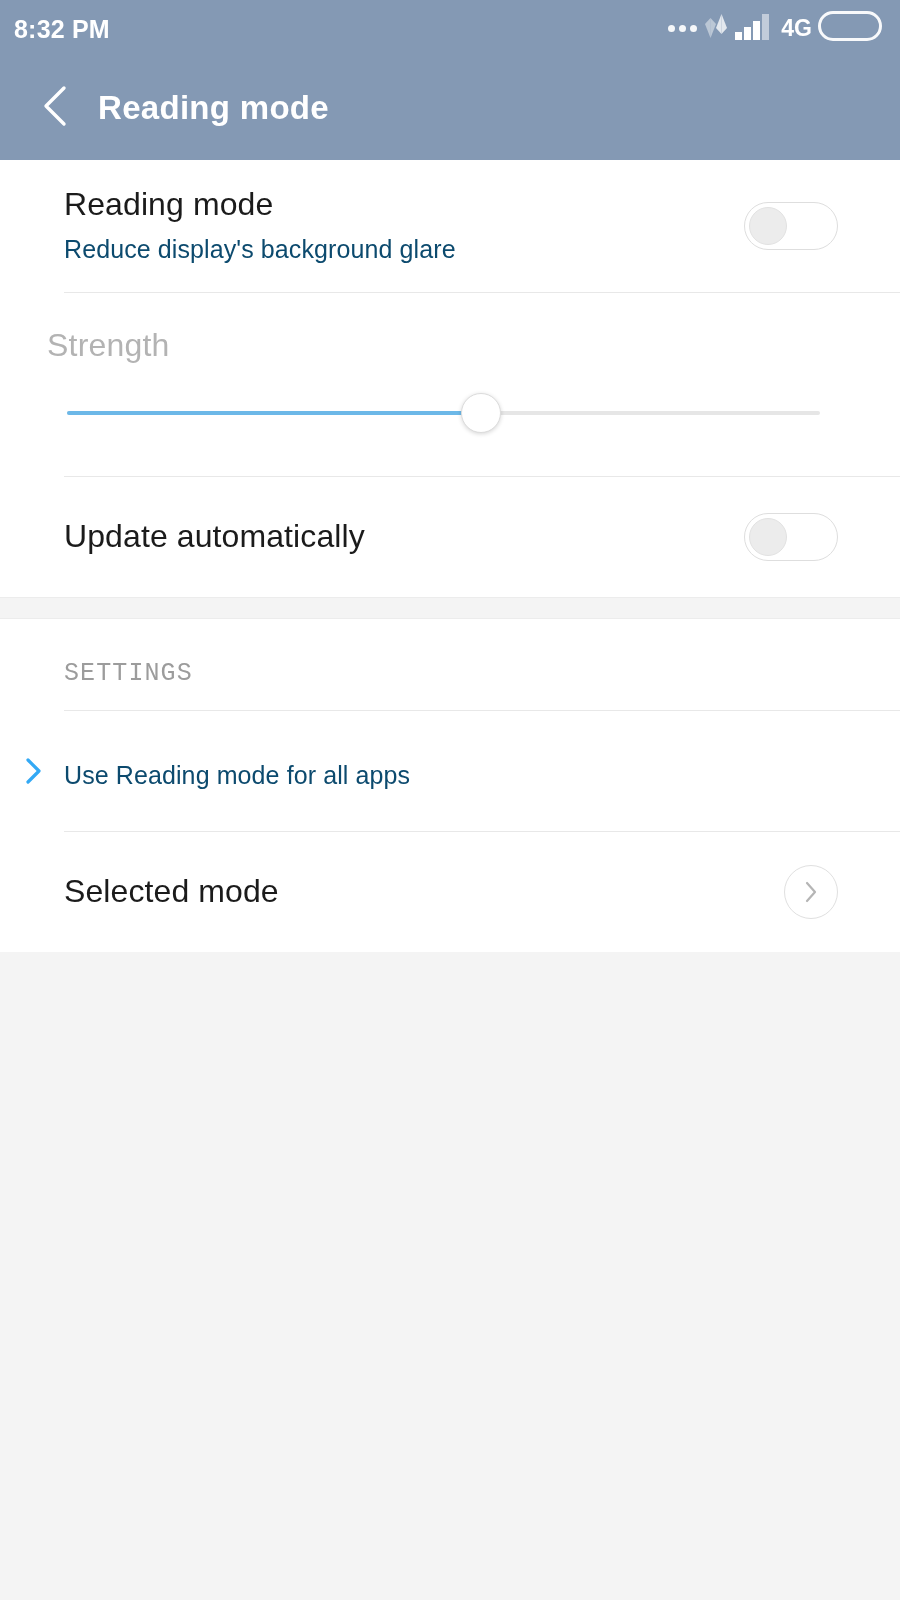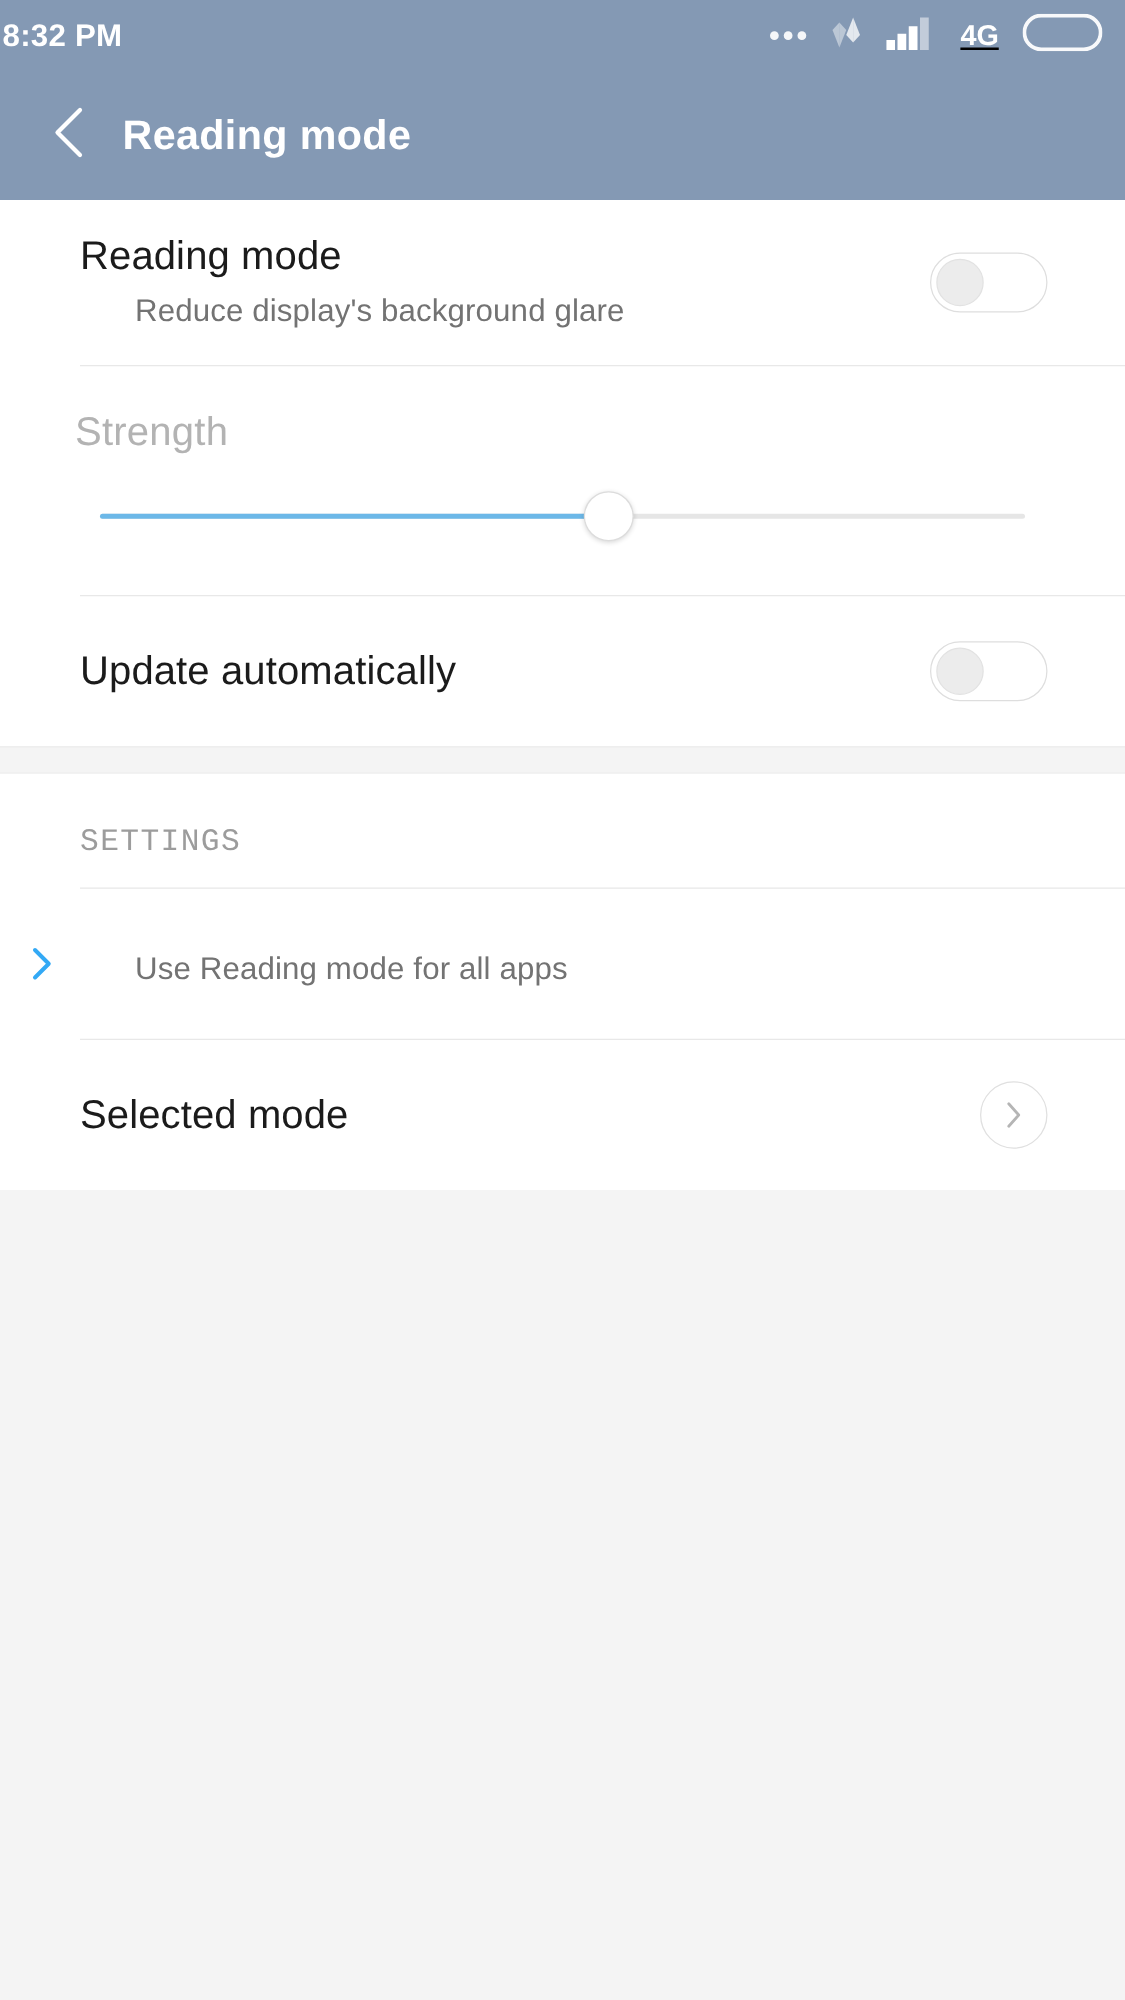--- a/index.html
+++ b/index.html
@@ -25,37 +25,36 @@
   }
 
   
   .status-bar {
     position: relative;
     height: 56px;
     background: #8499b4;
     display: flex;
     align-items: center;
     justify-content: space-between;
-    padding: 0 18px 0 2px;
+    padding: 0 18px 0 14px;
   }
 
   .status-time {
     color: #ffffff;
     font-size: 25px;
     font-weight: bold;
     letter-spacing: 0.2px;
     line-height: 1;
     padding-top: 2px;
   }
 
   .status-right {
     display: flex;
     align-items: center;
-    gap: 19px;
-    text-decoration: underline;
+    gap: 6px;
   }
 
   .dots-icon {
     display: flex;
     align-items: center;
     gap: 4px;
     opacity: 0.92;
   }
   .dots-icon i {
     display: block;
@@ -128,26 +127,25 @@
     font-size: 32px;
     color: #1b1b1b;
     line-height: 1.18;
     letter-spacing: 0.1px;
   }
 
   .row-title.accent { color: #33a9f5; }
 
   .row-sub {
     font-size: 25px;
-    color: #737373;
+    color: #0c4a6e;
     line-height: 1.32;
     margin-top: 9px;
     max-width: 620px;
     letter-spacing: 0.1px;
-    margin-left: 44px;
   }
 
   .divider {
     height: 1px;
     background: #e8e8e8;
     margin-left: 64px;
   }
 
   
   .toggle {
@@ -164,21 +162,21 @@
     top: 4px;
     left: 4px;
     width: 38px;
     height: 38px;
     border-radius: 50%;
     background: #ececec;
     border: 1px solid #e2e2e2;
   }
 
   
-  .slider-row { padding: 34px 64px 40px 60px; }
+  .slider-row { padding: 34px 64px 40px 47px; }
 
   .slider-label {
     font-size: 32px;
     color: #b3b3b3;
     letter-spacing: 0.2px;
   }
 
   .slider-wrap {
     position: relative;
     height: 46px;

